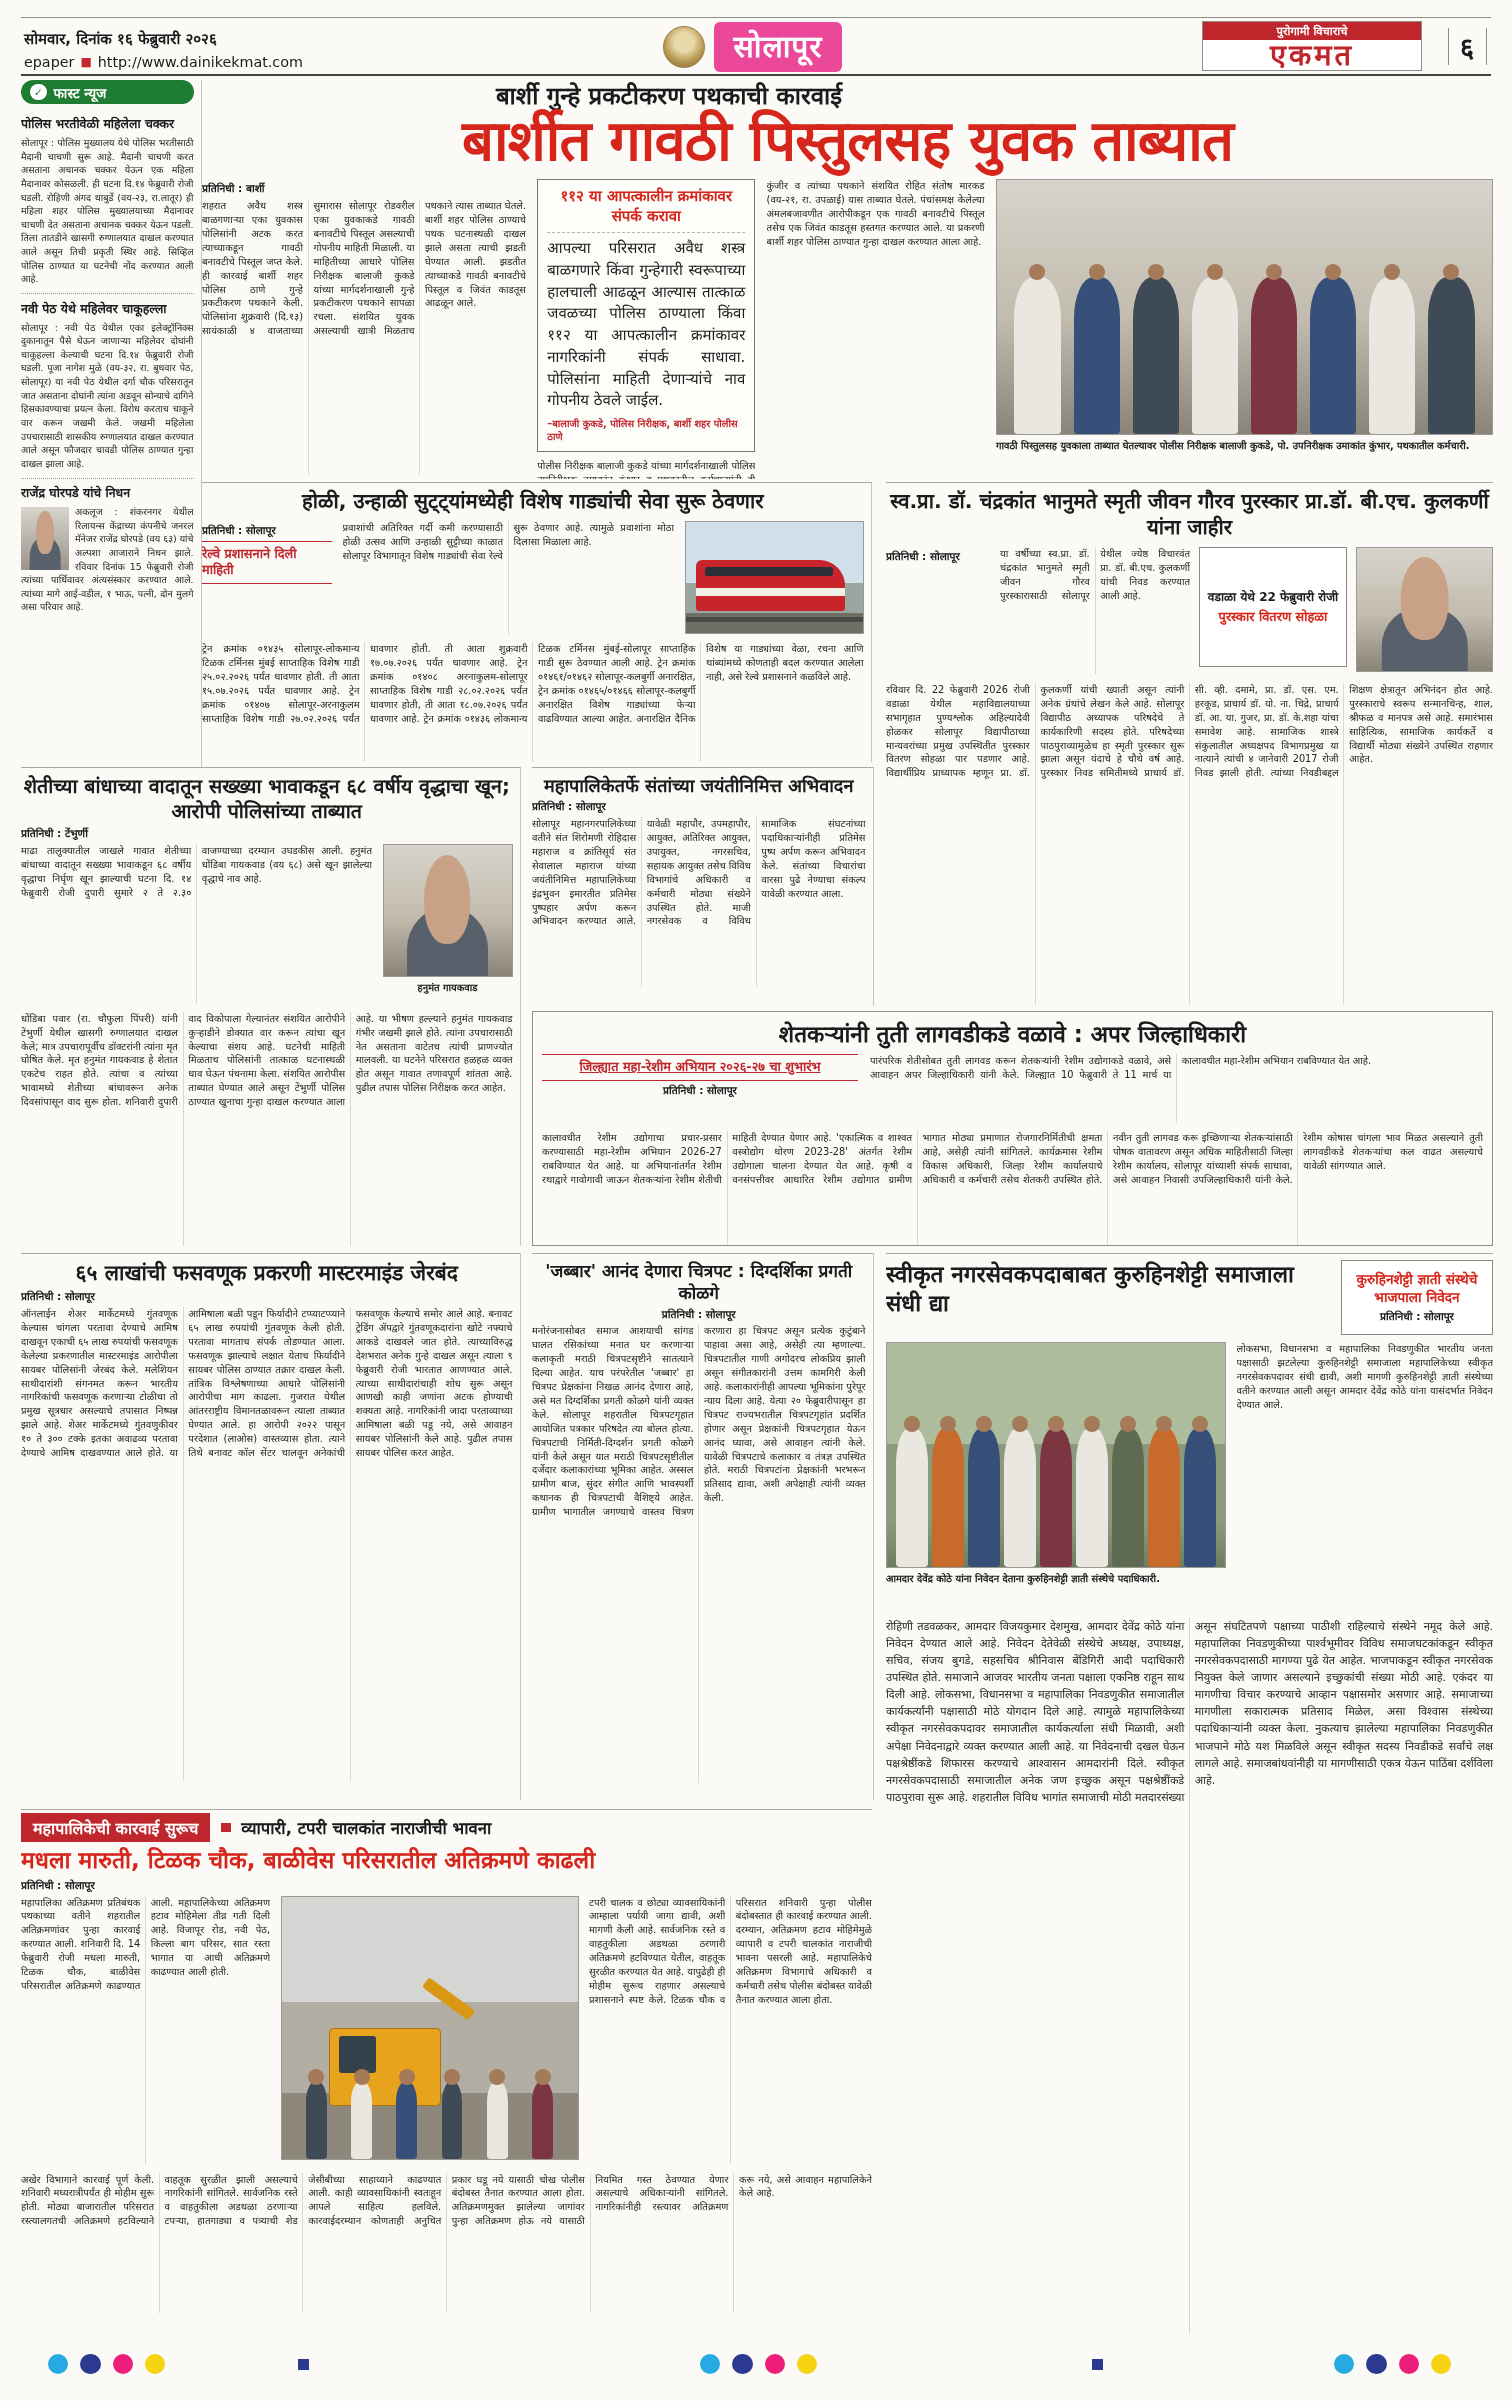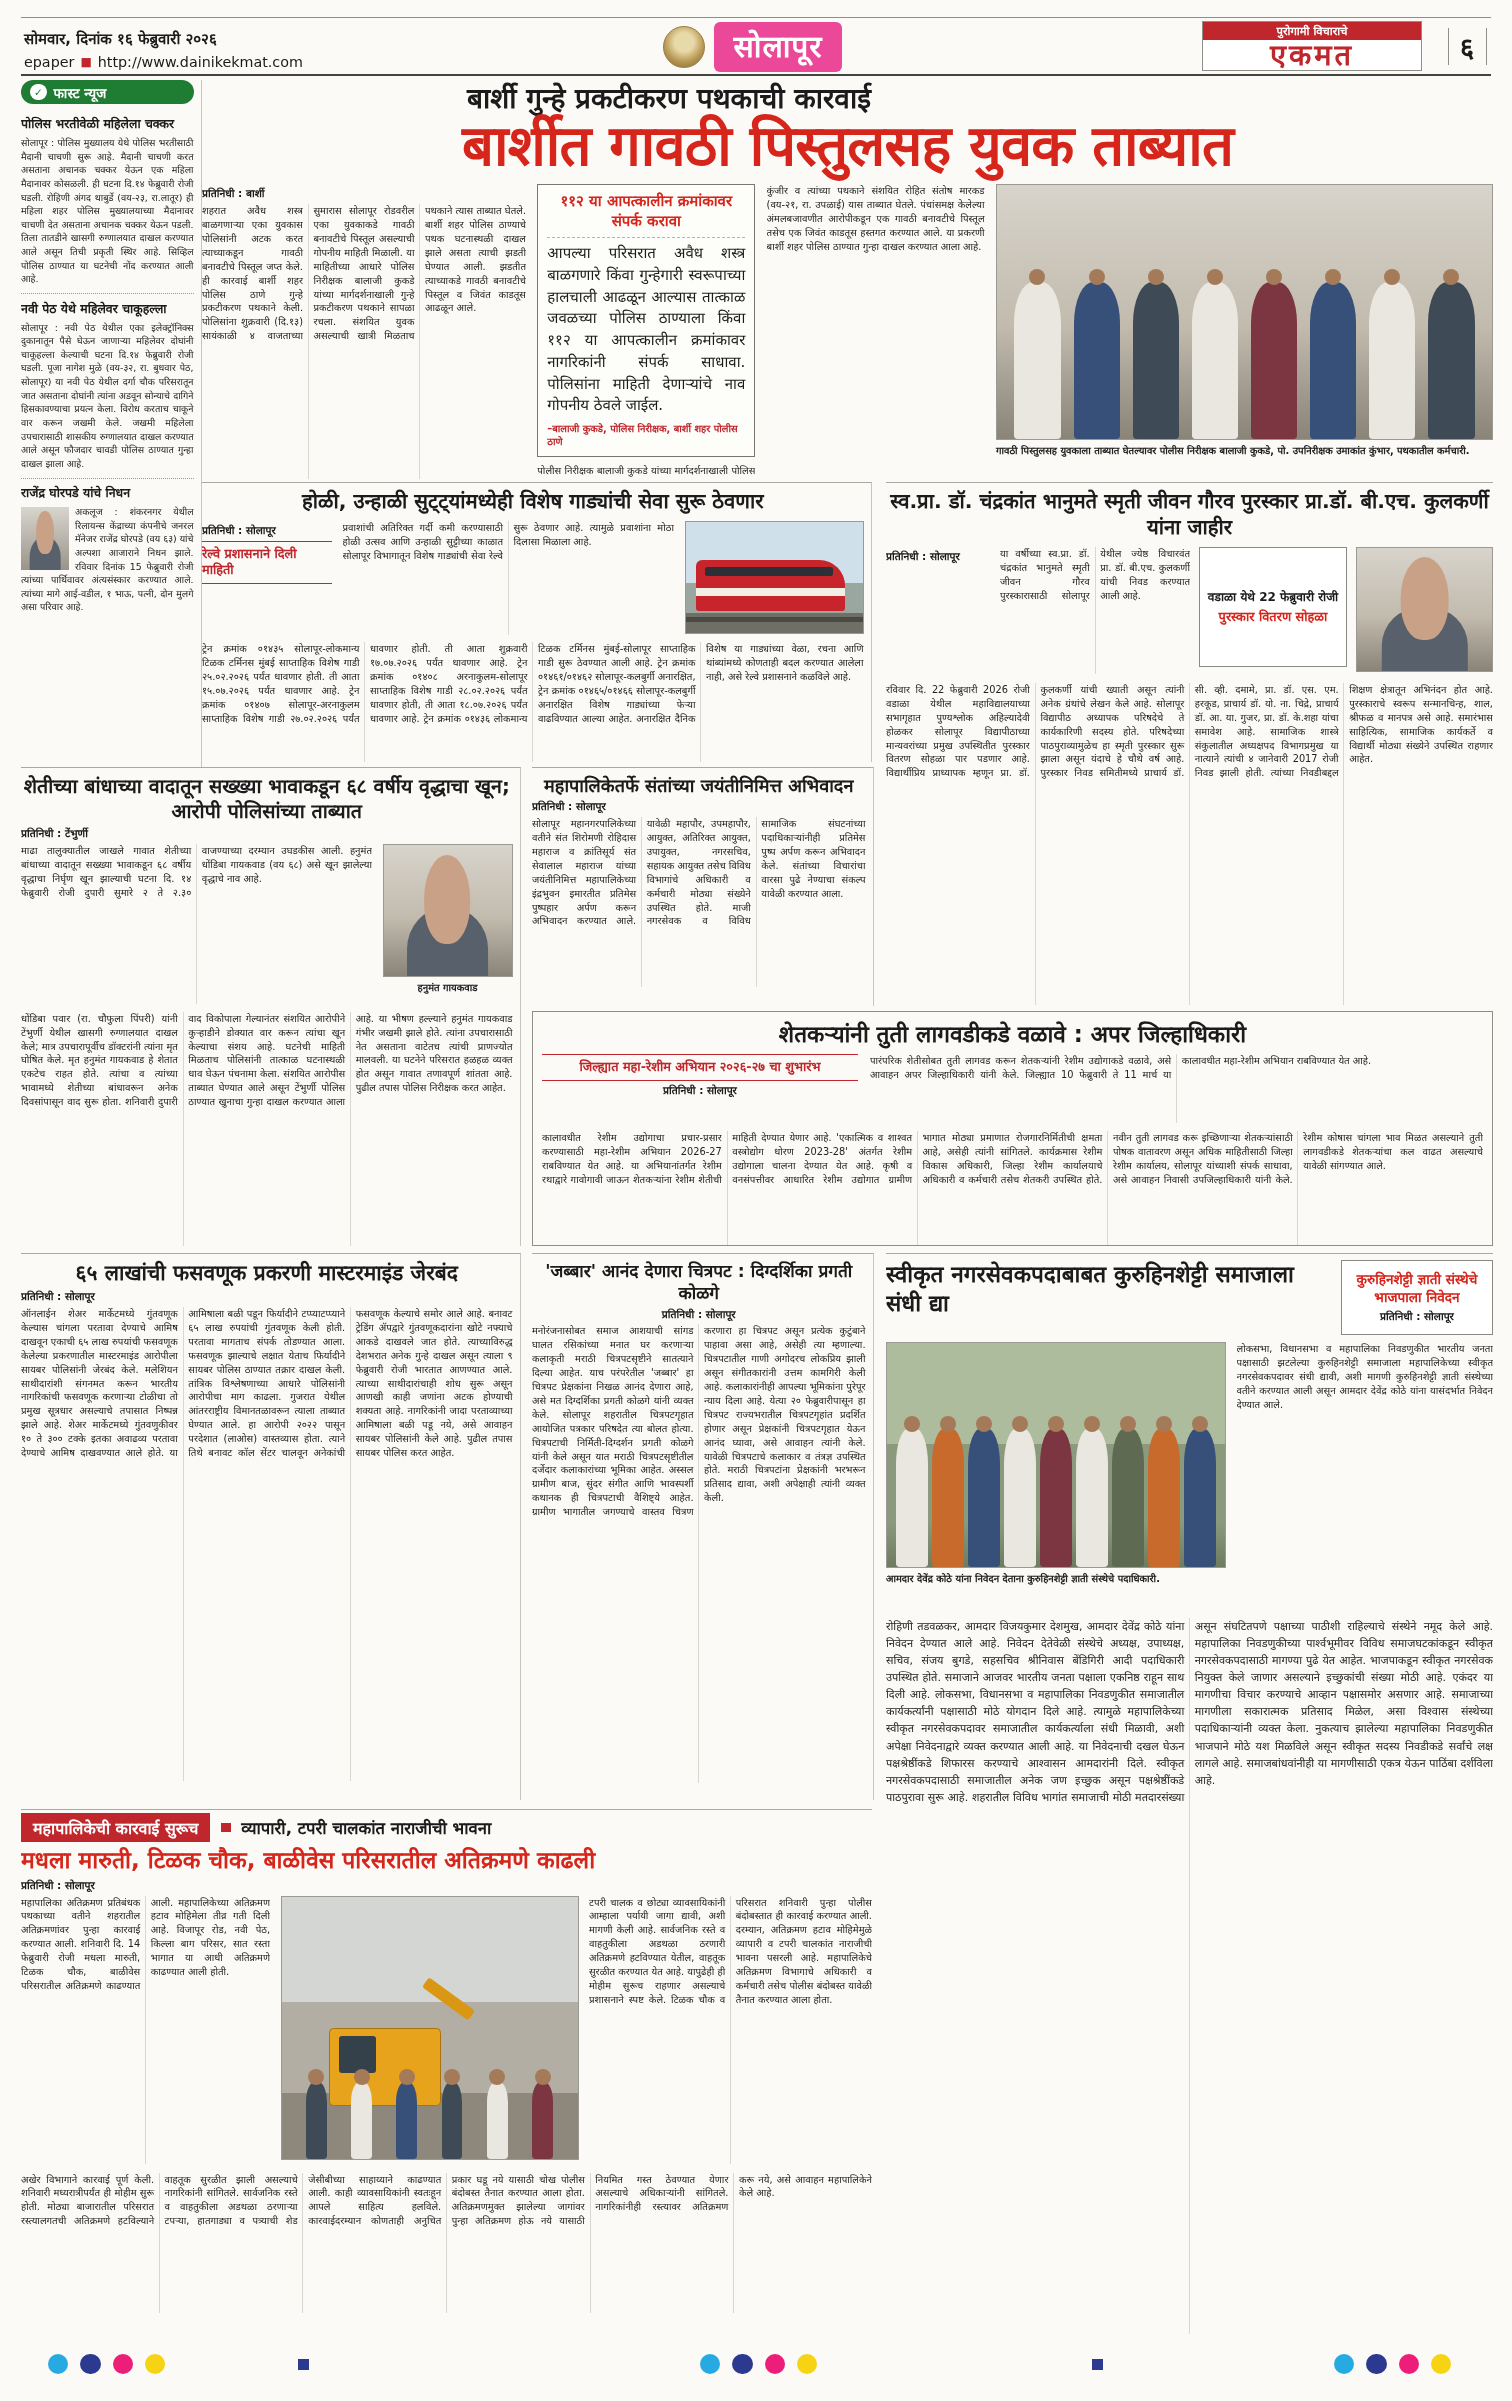--- a/index.html
+++ b/index.html
@@ -35,21 +35,21 @@
   .pageno { position:absolute; right:4.5px; top:10.5px; width:39px; text-align:center;
             font-size:27px; font-weight:800; border-left:0.8px solid #8f8f88; border-right:0.8px solid #8f8f88; }
 
   
   .body-txt { font-size:9.8px; line-height:1.42; text-align:justify; color:#222;
               column-gap:10.5px; column-rule:0.8px solid #d8d8d0; overflow:hidden; }
   .big-txt  { font-size:11px; line-height:1.55; }
   .cols2{column-count:2} .cols3{column-count:3} .cols4{column-count:4}
   .cols5{column-count:5} .cols6{column-count:6}
   .byline { font-size:10.5px; font-weight:700; padding:2.3px 0 3.8px; }
-  .kicker { font-size:28px; font-weight:700; text-align:center; }
+  .kicker { font-size:24px; font-weight:700; text-align:center; }
   .h-lead { font-size:56px; font-weight:800; color:#d6251b; text-align:center;
             line-height:1.08; letter-spacing:-0.8px; }
   .h2 { font-size:20.3px; font-weight:700; line-height:1.28; text-align:center; }
   .h2.left { text-align:left; }
   .h2.red { color:#d6251b; }
   .h2.small { font-size:17.3px; }
   .subhead-red { color:#c0272d; font-weight:700; font-size:12.8px; line-height:1.3;
                  border-top:0.8px solid #c0272d; border-bottom:0.8px solid #c0272d; padding:3.8px 0; }
   .caption { font-size:9.8px; font-weight:600; line-height:1.35; margin-top:3.8px; color:#222; }
 
@@ -255,21 +255,21 @@
   <section class="sec bt br" style="left:532px; top:767px; width:342px; height:239px;">
     <h2 class="h2" style="font-size:18px;">महापालिकेतर्फे संतांच्या जयंतीनिमित्त अभिवादन</h2>
     <div class="byline">प्रतिनिधी : सोलापूर</div>
     <div class="body-txt cols3" style="height:170px;">सोलापूर महानगरपालिकेच्या वतीने संत शिरोमणी रोहिदास महाराज व क्रांतिसूर्य संत सेवालाल महाराज यांच्या जयंतीनिमित्त महापालिकेच्या इंद्रभुवन इमारतीत प्रतिमेस पुष्पहार अर्पण करून अभिवादन करण्यात आले. यावेळी महापौर, उपमहापौर, आयुक्त, अतिरिक्त आयुक्त, उपायुक्त, नगरसचिव, सहायक आयुक्त तसेच विविध विभागांचे अधिकारी व कर्मचारी मोठ्या संख्येने उपस्थित होते. माजी नगरसेवक व विविध सामाजिक संघटनांच्या पदाधिकाऱ्यांनीही प्रतिमेस पुष्प अर्पण करून अभिवादन केले. संतांच्या विचारांचा वारसा पुढे नेण्याचा संकल्प यावेळी करण्यात आला.</div>
   </section>
 
   <section class="sec" style="left:532px; top:1011px; width:961px; height:235px; border:0.8px solid #8f8f88; padding:7.5px 9px;">
     <h2 class="h2" style="font-size:22.6px;">शेतकऱ्यांनी तुती लागवडीकडे वळावे : अपर जिल्हाधिकारी</h2>
     <div style="display:flex; gap:12px; margin-top:6px; height:69px;">
       <div style="width:316px;">
-        <div class="subhead-red" style="text-align:center;">जिल्ह्यात महा-रेशीम अभियान २०२६-२७ चा शुभारंभ</div>
+        <div class="subhead-red" style="text-align:center;text-decoration:underline;">जिल्ह्यात महा-रेशीम अभियान २०२६-२७ चा शुभारंभ</div>
         <div class="byline" style="text-align:center;">प्रतिनिधी : सोलापूर</div>
       </div>
       <div class="body-txt cols2" style="flex:1; height:69px;">पारंपरिक शेतीसोबत तुती लागवड करून शेतकऱ्यांनी रेशीम उद्योगाकडे वळावे, असे आवाहन अपर जिल्हाधिकारी यांनी केले. जिल्ह्यात 10 फेब्रुवारी ते 11 मार्च या कालावधीत महा-रेशीम अभियान राबविण्यात येत आहे.</div>
     </div>
     <div class="body-txt cols5" style="margin-top:7.5px; height:117px;">कालावधीत रेशीम उद्योगाचा प्रचार-प्रसार करण्यासाठी महा-रेशीम अभियान 2026-27 राबविण्यात येत आहे. या अभियानांतर्गत रेशीम रथाद्वारे गावोगावी जाऊन शेतकऱ्यांना रेशीम शेतीची माहिती देण्यात येणार आहे. 'एकात्मिक व शाश्वत वस्त्रोद्योग धोरण 2023-28' अंतर्गत रेशीम उद्योगाला चालना देण्यात येत आहे. कृषी व वनसंपत्तीवर आधारित रेशीम उद्योगात ग्रामीण भागात मोठ्या प्रमाणात रोजगारनिर्मितीची क्षमता आहे, असेही त्यांनी सांगितले. कार्यक्रमास रेशीम विकास अधिकारी, जिल्हा रेशीम कार्यालयाचे अधिकारी व कर्मचारी तसेच शेतकरी उपस्थित होते. नवीन तुती लागवड करू इच्छिणाऱ्या शेतकऱ्यांसाठी पोषक वातावरण असून अधिक माहितीसाठी जिल्हा रेशीम कार्यालय, सोलापूर यांच्याशी संपर्क साधावा, असे आवाहन निवासी उपजिल्हाधिकारी यांनी केले. रेशीम कोषास चांगला भाव मिळत असल्याने तुती लागवडीकडे शेतकऱ्यांचा कल वाढत असल्याचे यावेळी सांगण्यात आले.</div>
   </section>
 
   <section class="sec bt br" style="left:21px; top:1253px; width:500px; height:547px;">
     <h2 class="h2" style="font-size:21px;">६५ लाखांची फसवणूक प्रकरणी मास्टरमाइंड जेरबंद</h2>
     <div class="byline">प्रतिनिधी : सोलापूर</div>

